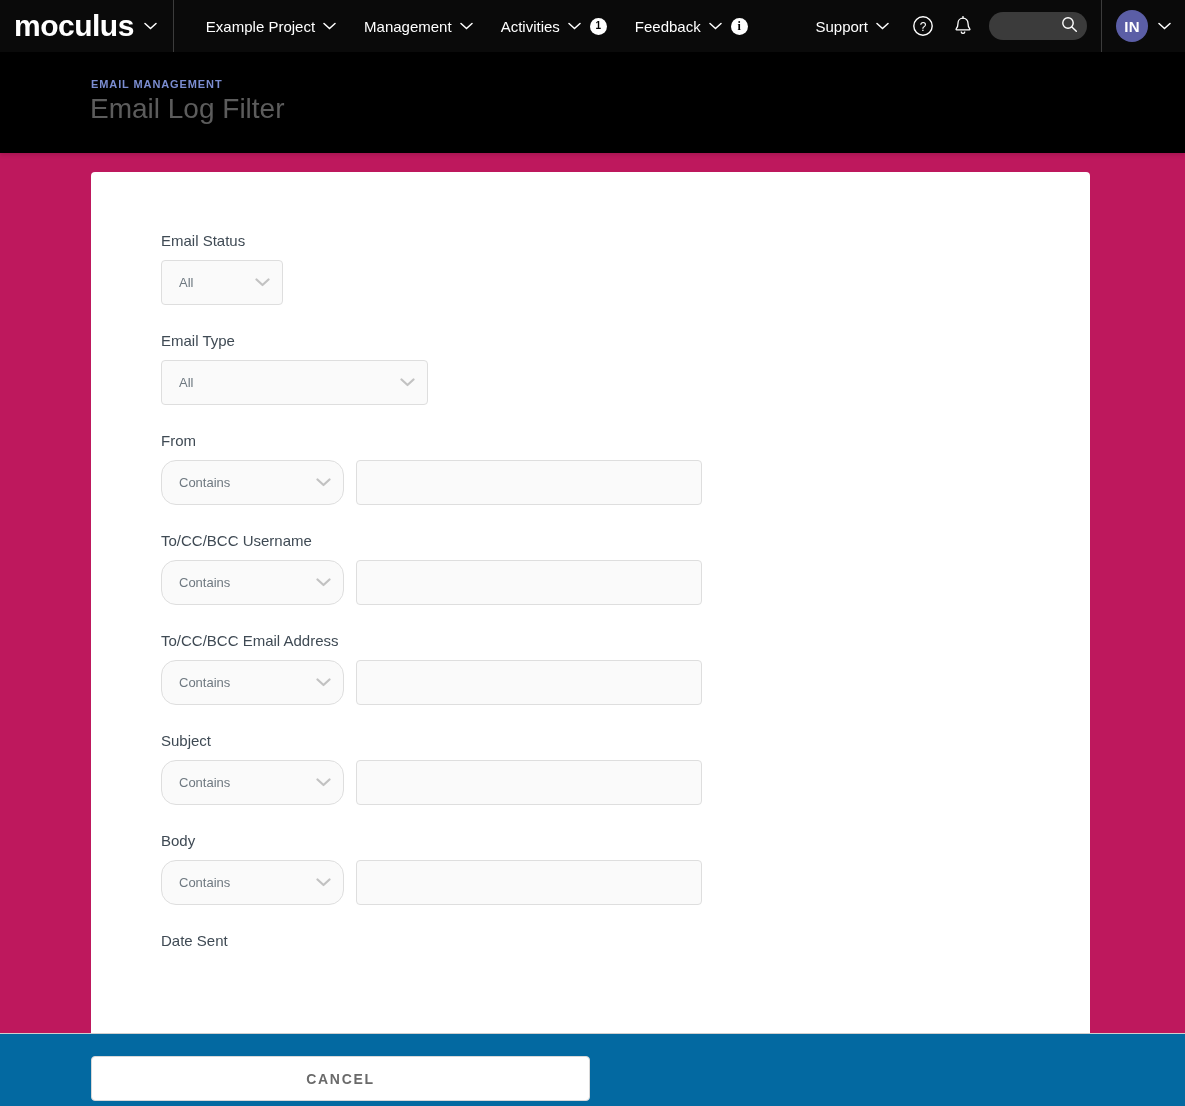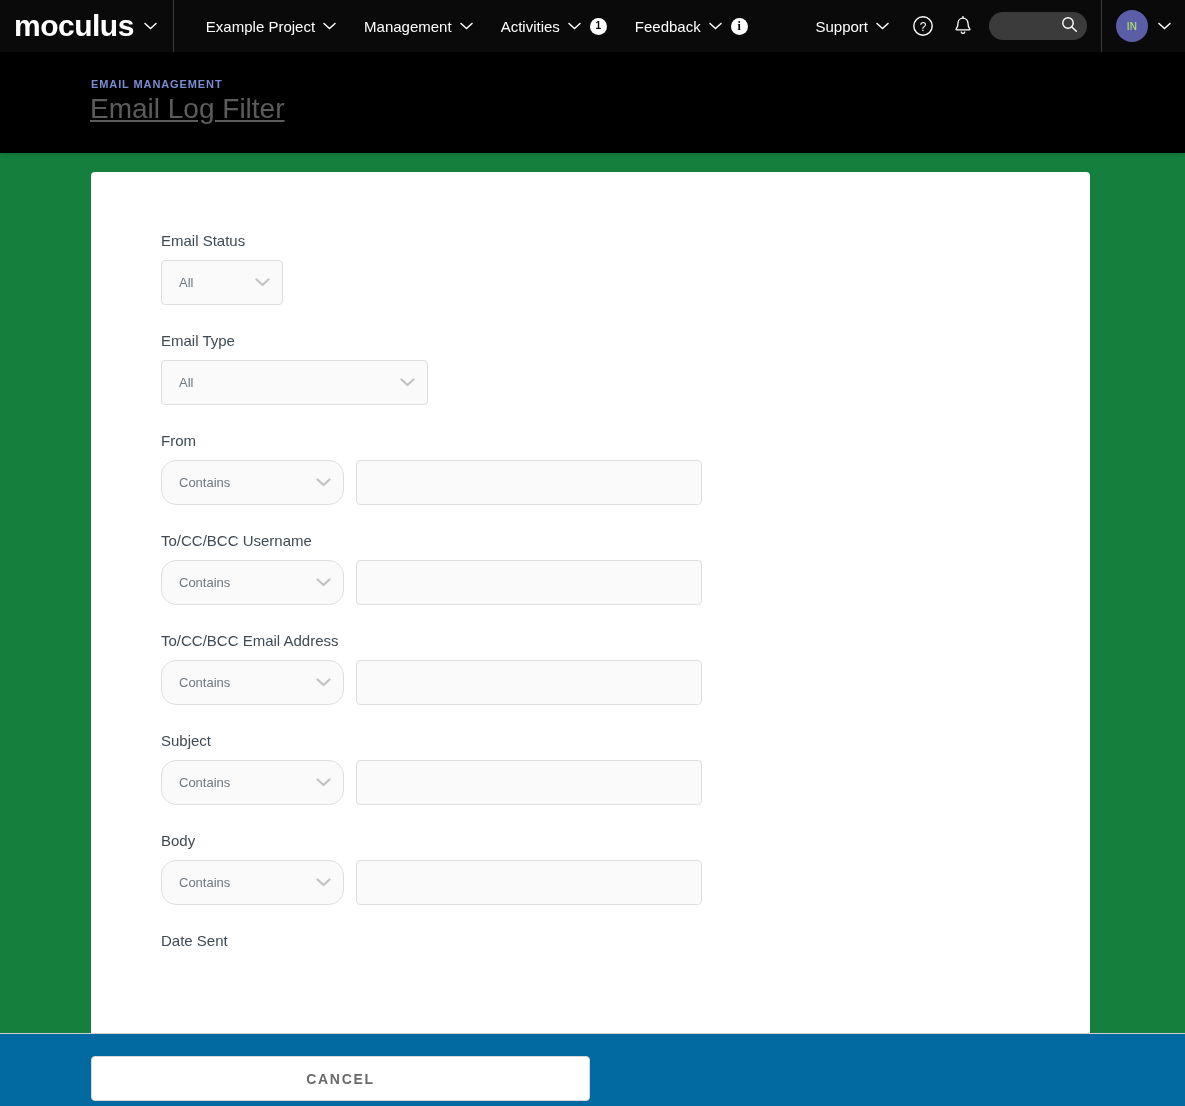--- a/index.html
+++ b/index.html
@@ -98,22 +98,22 @@
   .avatar-wrap {
     display: flex; align-items: center;
     height: 52px;
     padding: 0 14px 0 14px;
     cursor: pointer;
   }
   .avatar {
     width: 32px; height: 32px;
     border-radius: 50%;
     background: #5b5ea6;
-    color: #bef264;
-    font-size: 10px; font-weight: normal;
+    color: #ffffff;
+    font-size: 15px; font-weight: bold;
     display: flex; align-items: center; justify-content: center;
     letter-spacing: 0.3px;
   }
   .avatar-wrap .chev { margin-left: 10px; }
   .chev svg { display: block; }
 
   
   .page-header {
     position: absolute; top: 52px; left: 0;
     width: 1185px; height: 101px;
@@ -125,28 +125,27 @@
     position: absolute; left: 91px; top: 26px;
     font-size: 11px; font-weight: bold;
     letter-spacing: 0.9px;
     color: #7b8dd1;
     text-transform: uppercase;
   }
   .page-title {
     position: absolute; left: 90px; top: 41px;
     font-size: 28px; font-weight: normal;
     color: #5c5c5c;
-    text-decoration: underline;
   }
 
   
   .body-area {
     position: absolute; top: 153px; left: 0;
     width: 1185px; height: 880px;
-    background: #15803d;
+    background: #be185d;
     overflow: hidden;
   }
   .card {
     position: absolute;
     left: 91px; top: 19px;
     width: 999px; min-height: 900px;
     background: #ffffff;
     border-radius: 4px;
   }
   .form {

